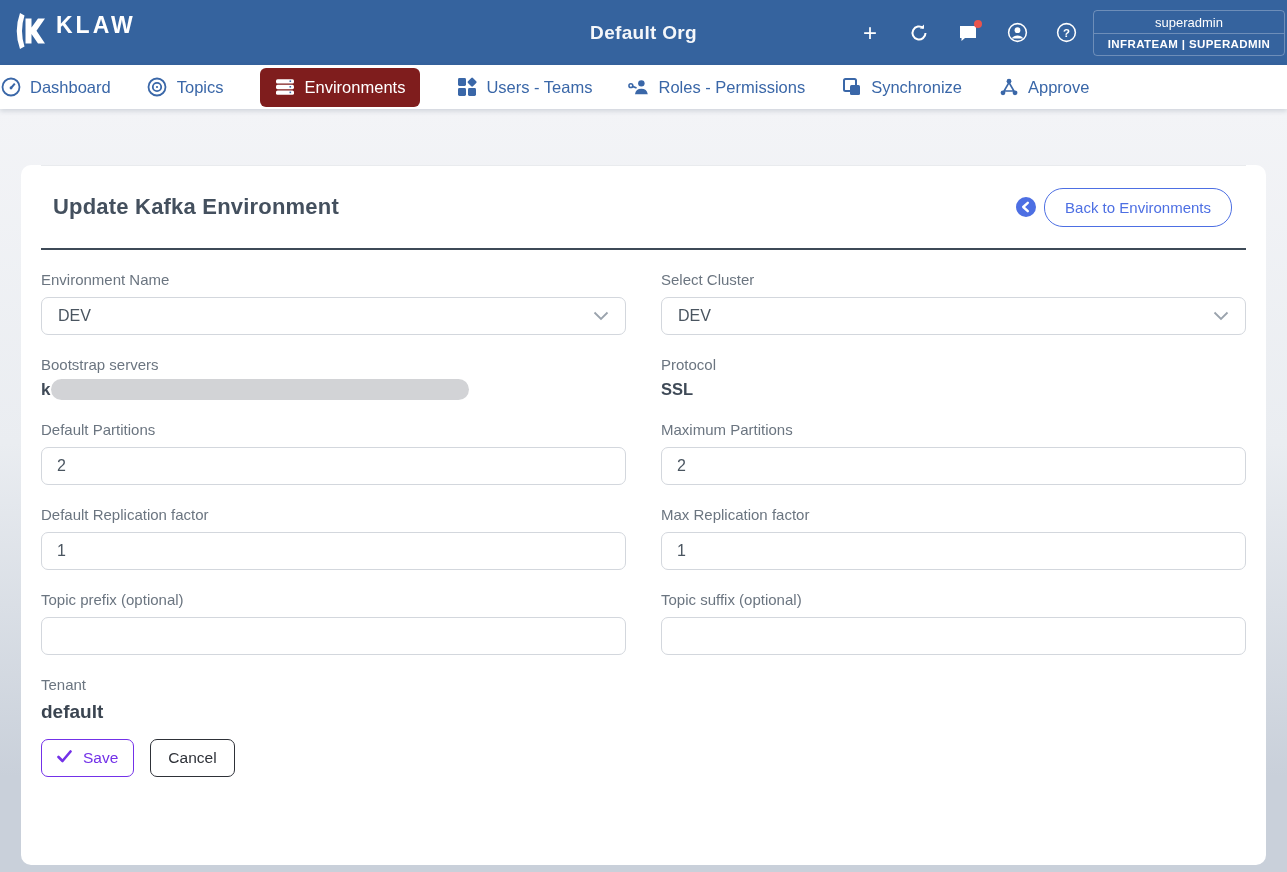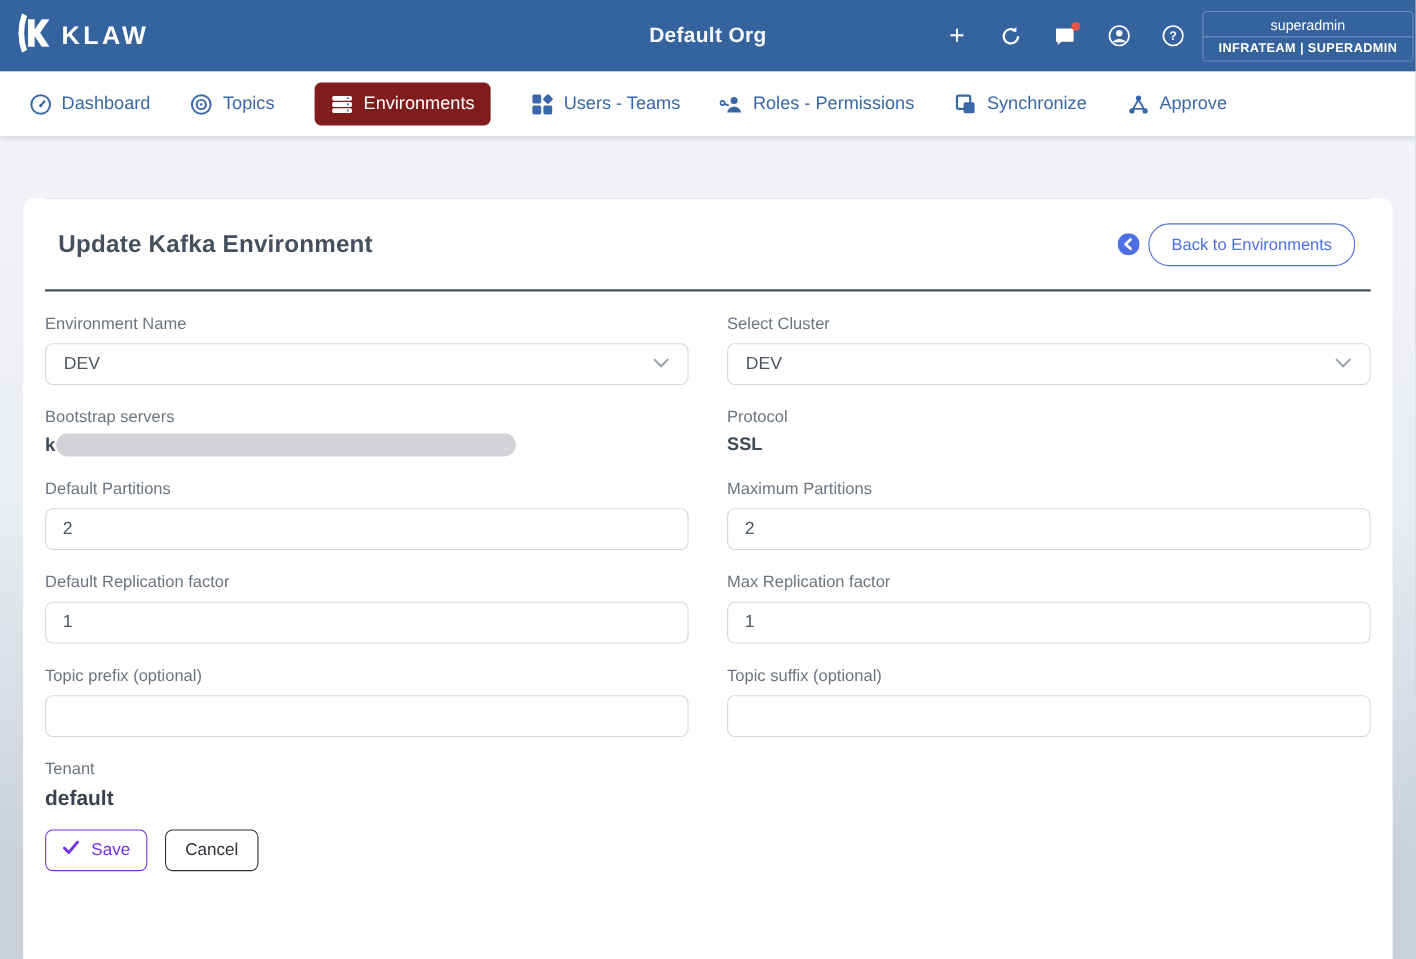--- a/index.html
+++ b/index.html
@@ -2,41 +2,41 @@
 <html><head>
 <meta charset="utf-8">
 <style>
   * { margin:0; padding:0; box-sizing:border-box; }
   html,body { width:1287px; height:872px; overflow:hidden; background:#c9d0da;
     font-family:"Liberation Sans", sans-serif; }
 
   
   .header { height:65px; background:#35639e; display:flex; align-items:center;
     padding-left:12px; position:relative; color:#fff; }
-  .brand { display:flex; align-items:center; gap:10px; }
+  .brand { display:flex; align-items:flex-start; gap:10px; }
   .brand-text { font-size:23px; font-weight:600; letter-spacing:3px; color:#fff; }
   .org-title { position:absolute; left:50%; transform:translateX(-50%);
     font-size:19px; font-weight:700; color:#f5f7fa; letter-spacing:.3px; }
   .header-actions { margin-left:auto; display:flex; align-items:center; gap:27px;
     margin-right:16px; }
   .h-icon { width:22px; height:22px; display:flex; align-items:center; justify-content:center;
     position:relative; cursor:pointer; color:#fff; }
   .h-icon svg { display:block; }
   .plus-glyph { font-size:24px; font-weight:300; line-height:20px; }
   .red-dot { position:absolute; top:-2px; right:-3px; width:8px; height:8px;
     border-radius:50%; background:#e9544d; }
   .user-panel { width:192px; margin-right:2px; border:1px solid rgba(255,255,255,.28);
     border-radius:4px; text-align:center; overflow:hidden; }
   .user-name { font-size:13px; padding:4px 0 3px; color:#fff; }
   .user-team { font-size:11.5px; font-weight:700; letter-spacing:.4px; padding:4px 0 5px;
     border-top:1px solid rgba(255,255,255,.28); color:#fff; }
 
   
-  .navbar { height:59px; background:#fff; display:flex; align-items:center;
-    padding-left:26px; gap:36px; box-shadow:0 2px 5px rgba(40,60,90,.18);
+  .navbar { height:44px; background:#fff; display:flex; align-items:center;
+    padding-left:0; gap:36px; box-shadow:0 2px 5px rgba(40,60,90,.18);
     position:relative; z-index:5; }
   .nav-item { display:flex; align-items:center; gap:9px; color:#3a67a8;
     font-size:16.5px; font-weight:500; text-decoration:none; cursor:pointer; white-space:nowrap; }
   .nav-item .nav-icon { width:21px; height:21px; display:flex; align-items:center;
     justify-content:center; color:#3a67a8; }
   .nav-item.active { background:#7f1d1d; color:#fff; padding:9px 15px; border-radius:6px; }
   .nav-item.active .nav-icon { color:#fff; }
 
   
   .page { height:668px; background:linear-gradient(180deg,#f3f4f7 0%,#eaedf1 50%,#c9d0da 100%);

